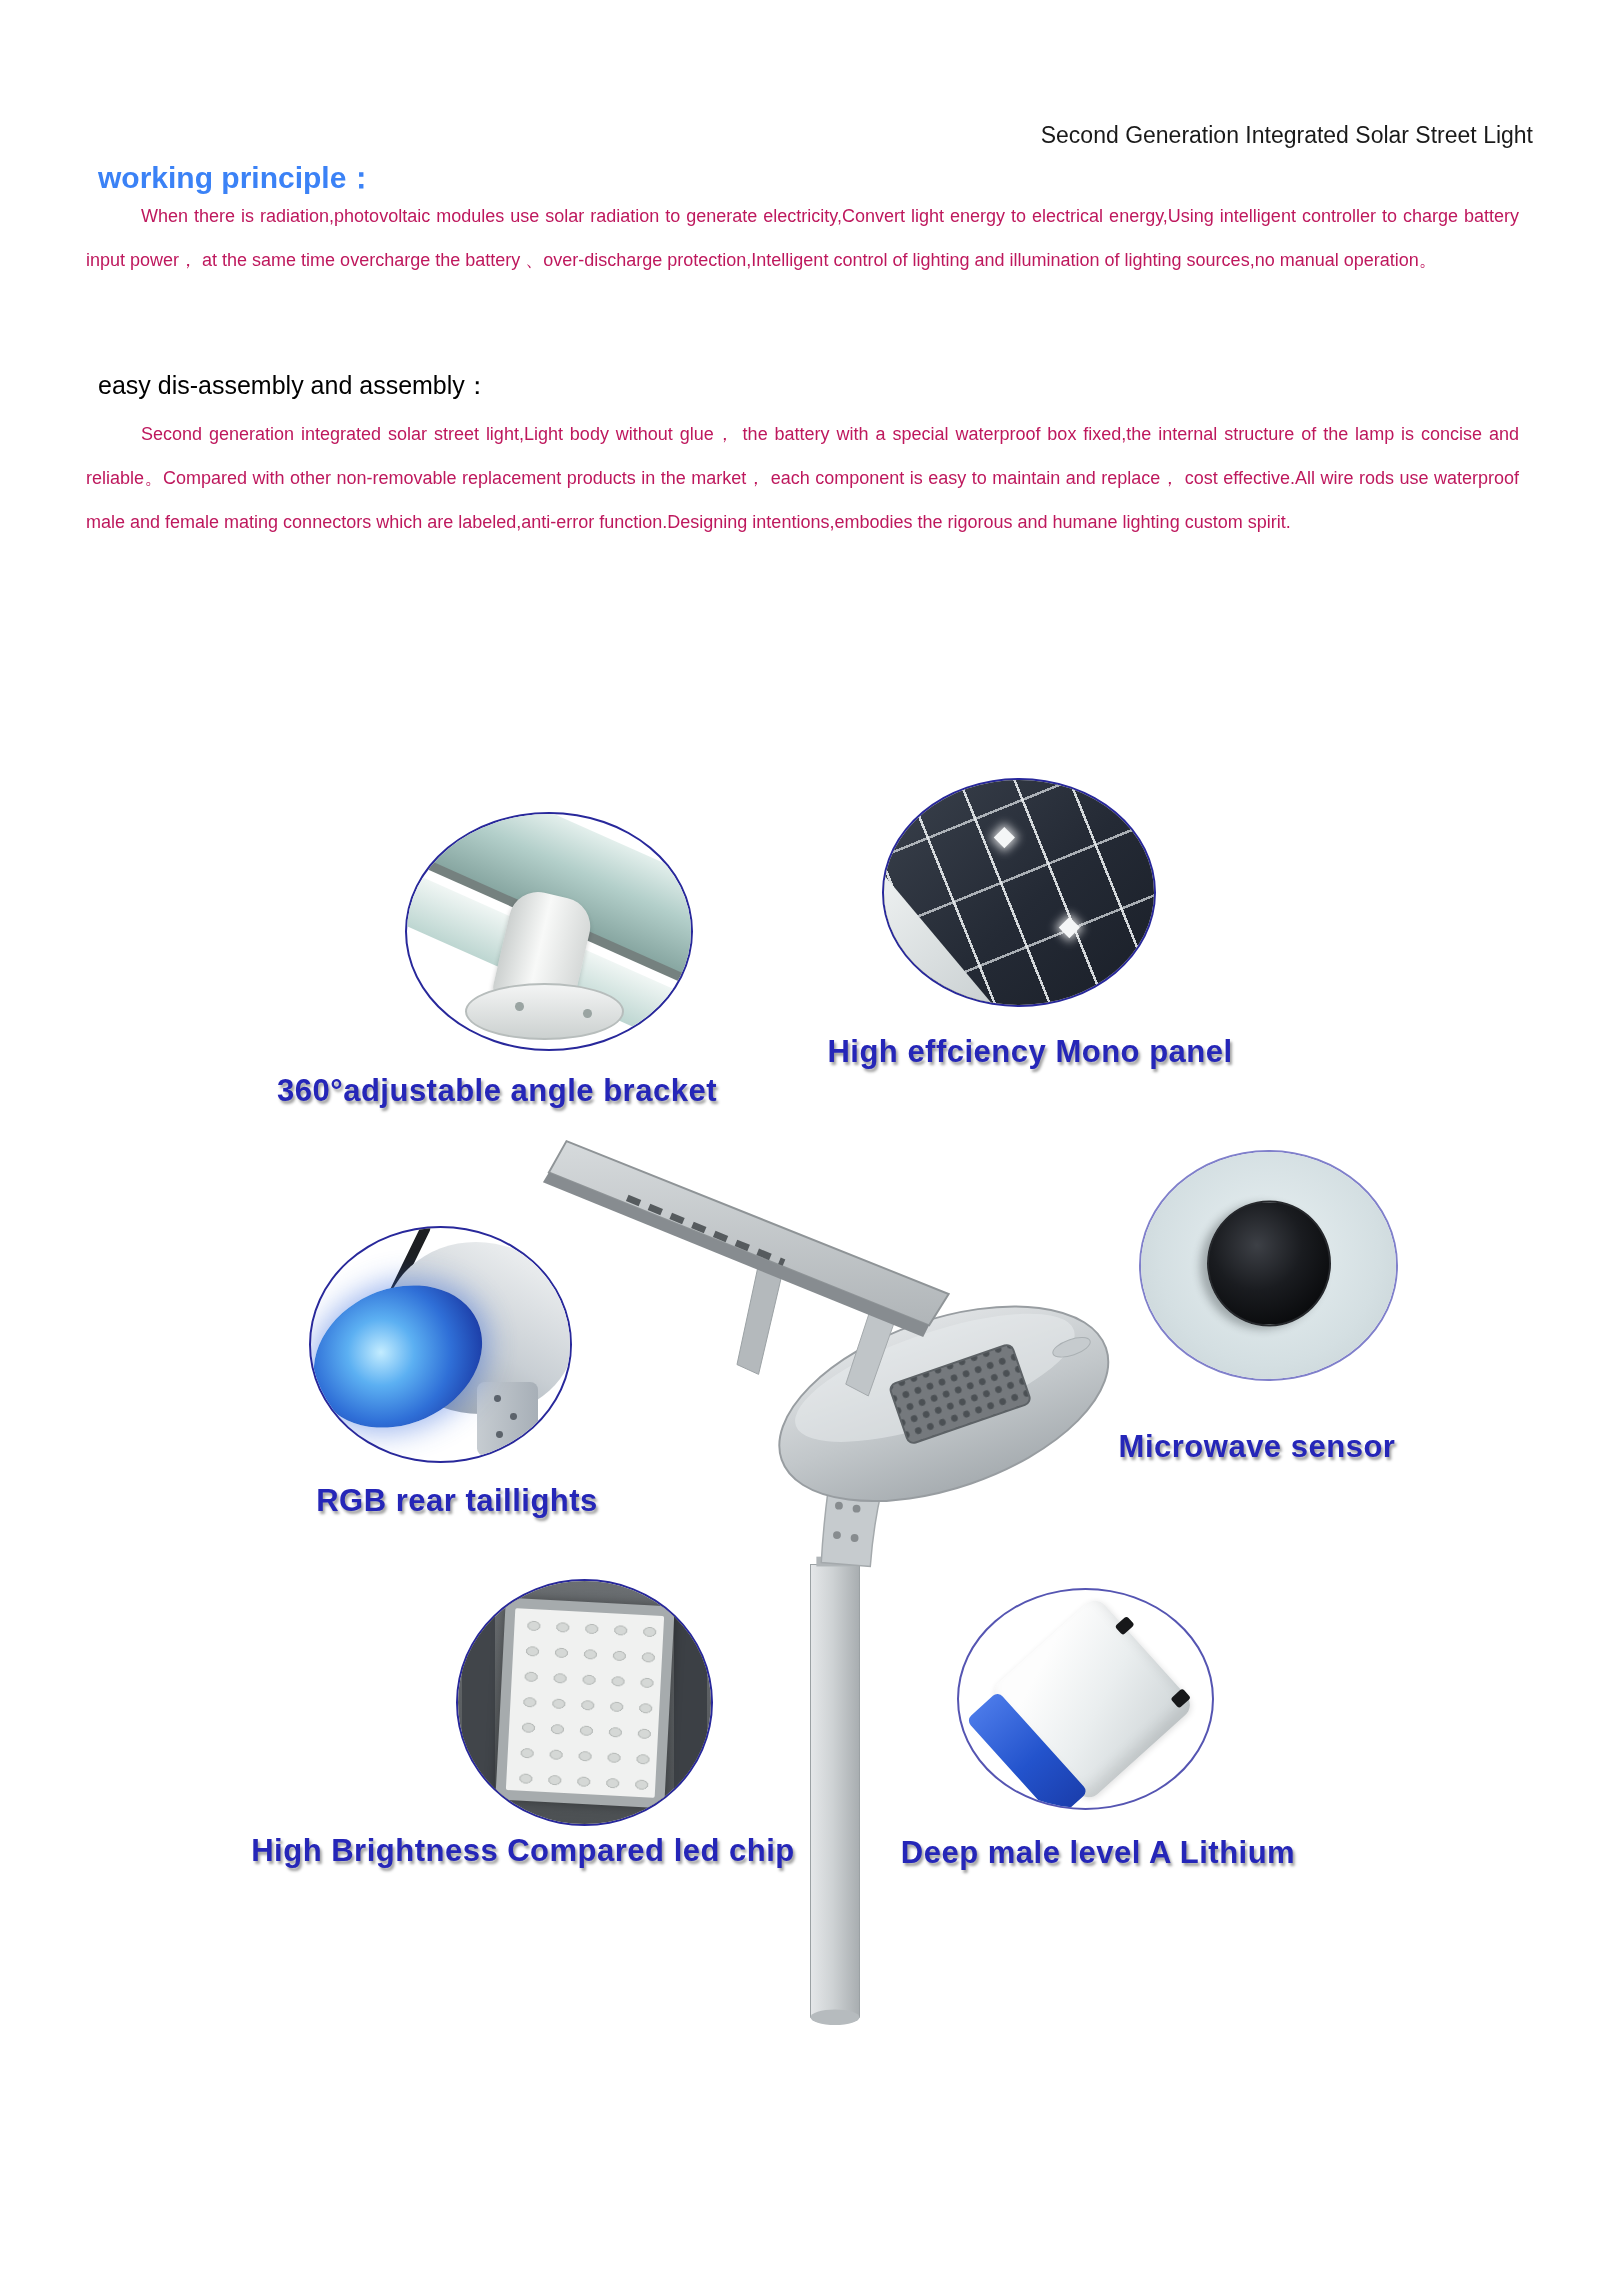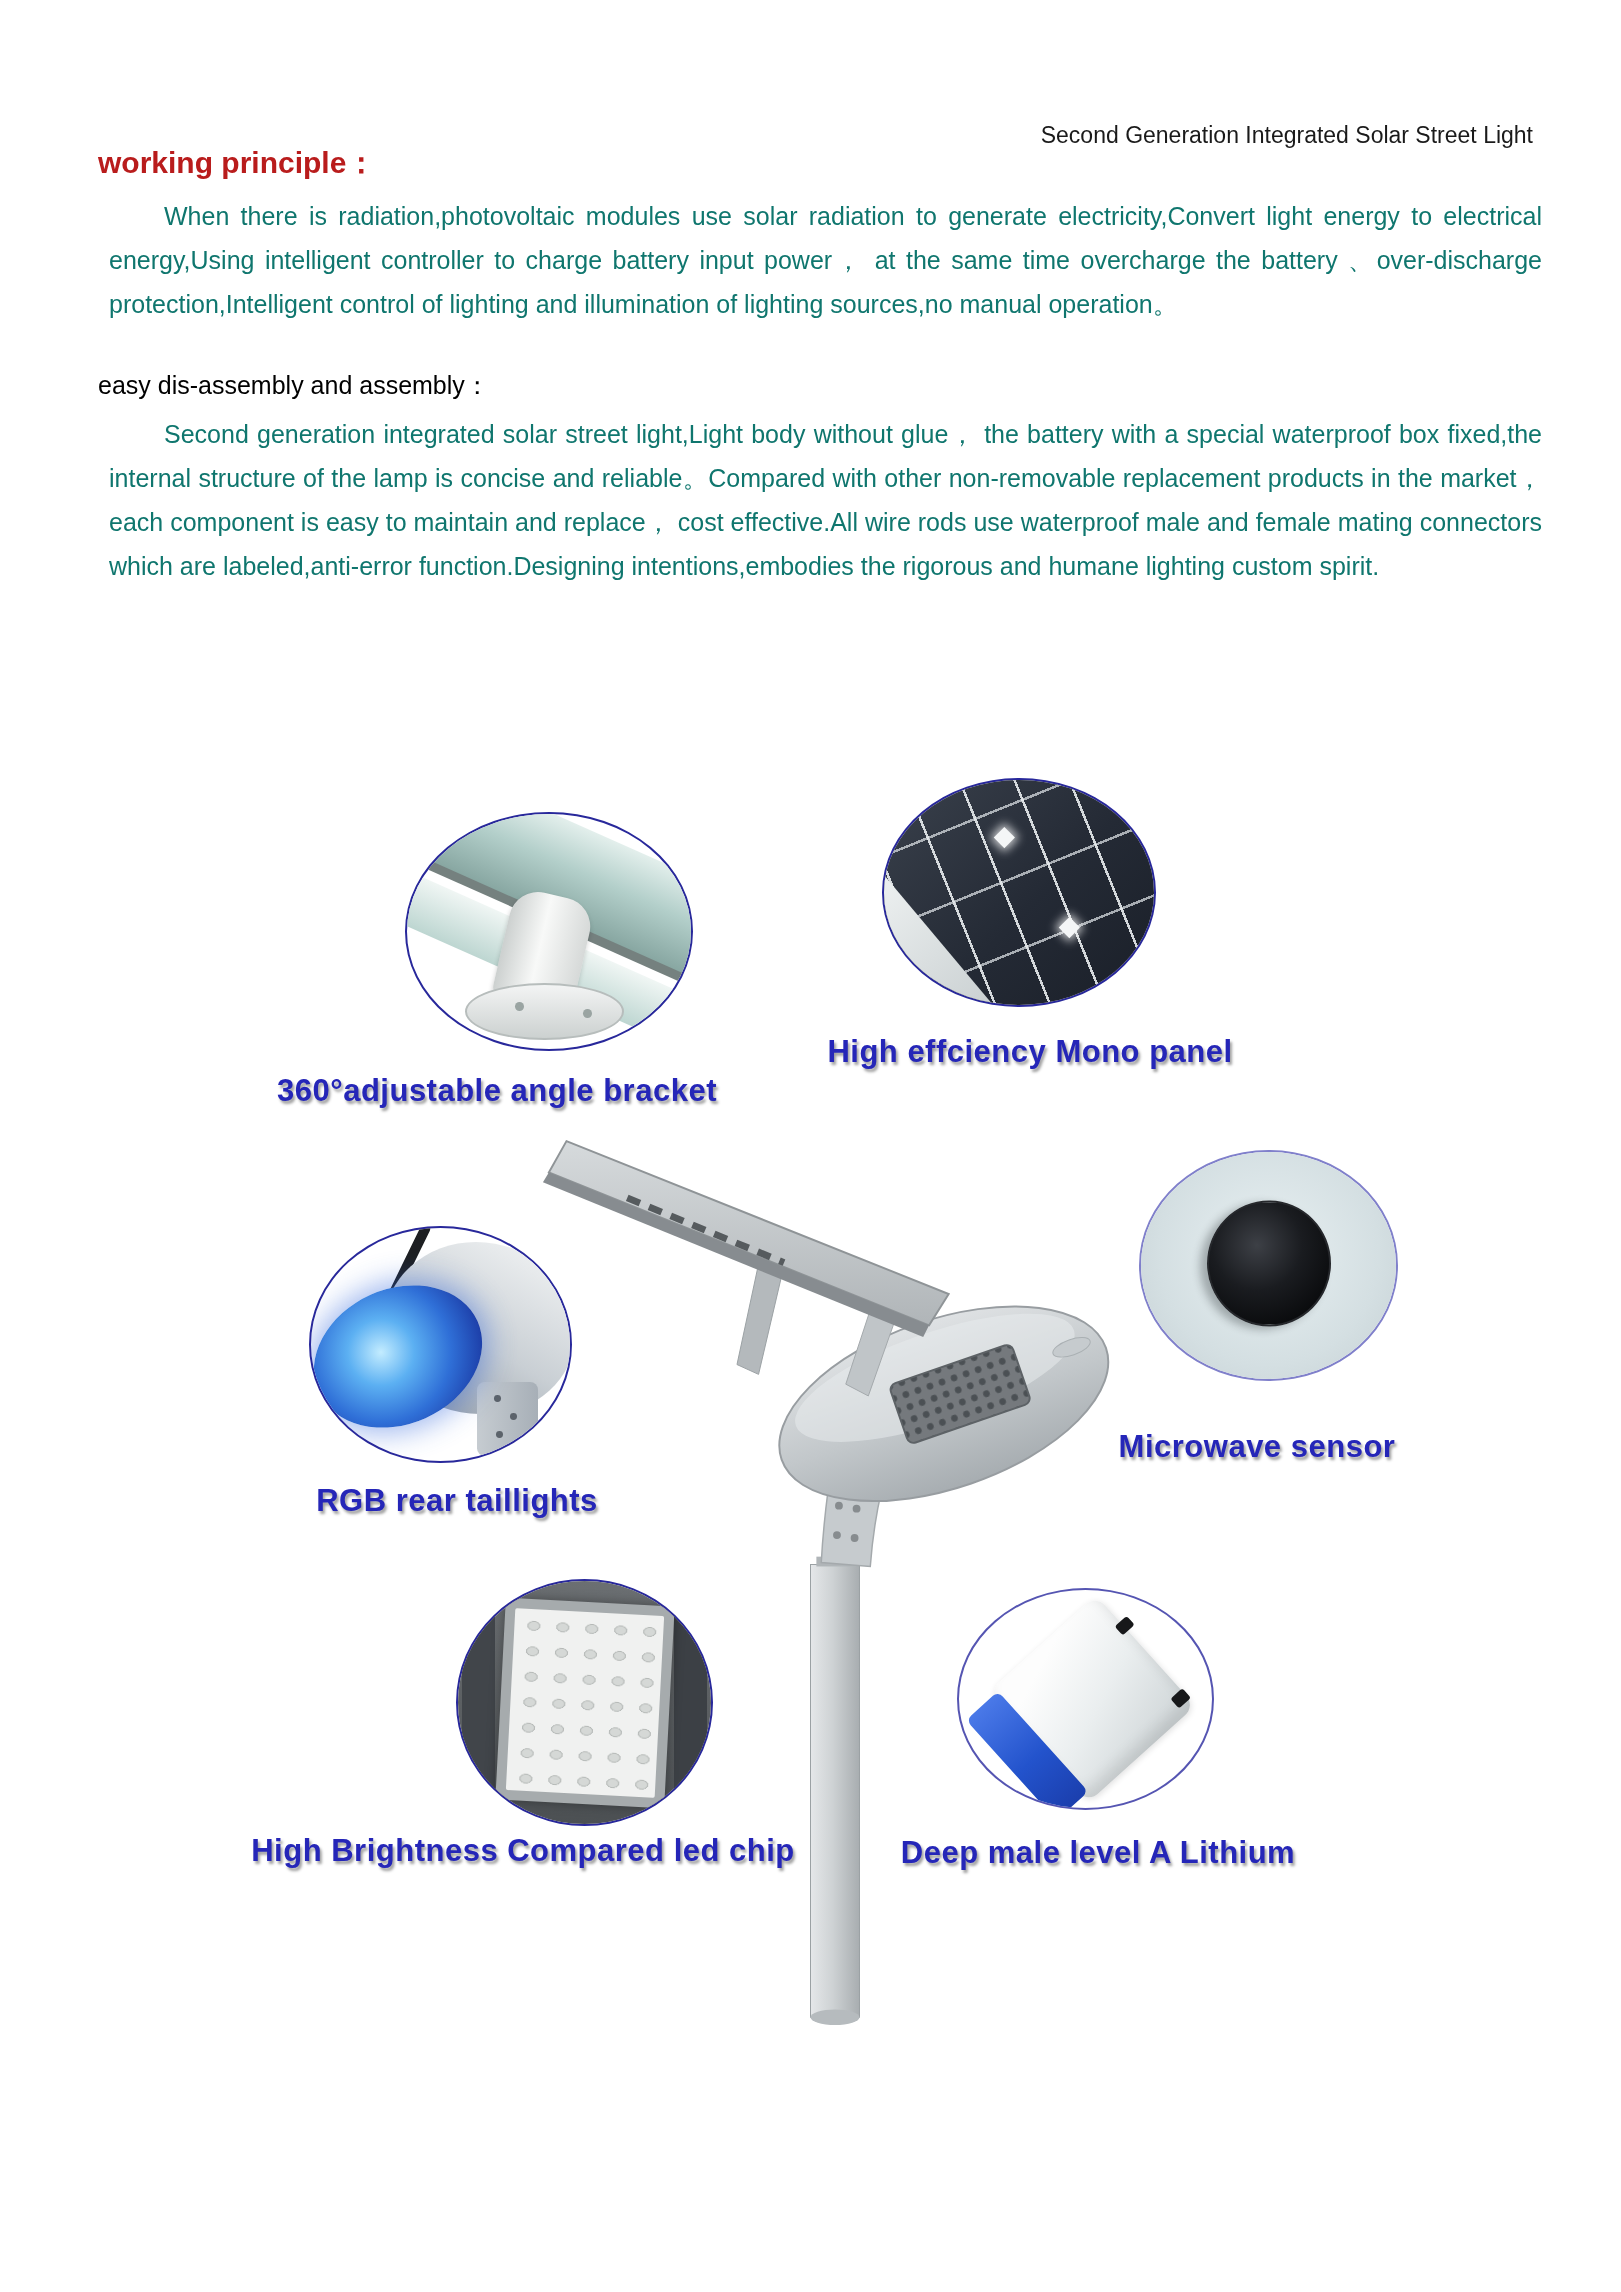--- a/index.html
+++ b/index.html
@@ -6,28 +6,28 @@
   .page{
     position:relative;width:1621px;height:2293px;background:#ffffff;
     font-family:"Liberation Sans",sans-serif;color:#111;overflow:hidden;
     margin:0 auto;
   }
   
   .hdr{
     position:absolute;top:122px;right:88px;font-size:23px;color:#1a1a1a;
   }
   .h-bold{
-    position:absolute;left:98px;top:143px;font-size:30px;font-weight:bold;color:#b91c1c;
+    position:absolute;left:98px;top:158px;font-size:30px;font-weight:bold;color:#3b82f6;
   }
   .h-plain{
     position:absolute;left:98px;top:369px;font-size:25px;font-weight:normal;color:#000;
   }
   .para{
-    position:absolute;left:109px;width:1433px;font-size:25px;line-height:44px;
-    text-align:justify;text-indent:55px;color:#0f766e;
+    position:absolute;left:86px;width:1433px;font-size:18px;line-height:44px;
+    text-align:justify;text-indent:55px;color:#be185d;
   }
   .para1{top:194px;}
   .para2{top:412px;}
 
   
   .fig{position:absolute;left:0;top:0;width:1621px;height:2293px;}
   .lamp-svg{position:absolute;left:0;top:0;width:1621px;height:2293px;}
 
   .callout{
     position:absolute;border:2.9px solid #28289b;border-radius:50%;

